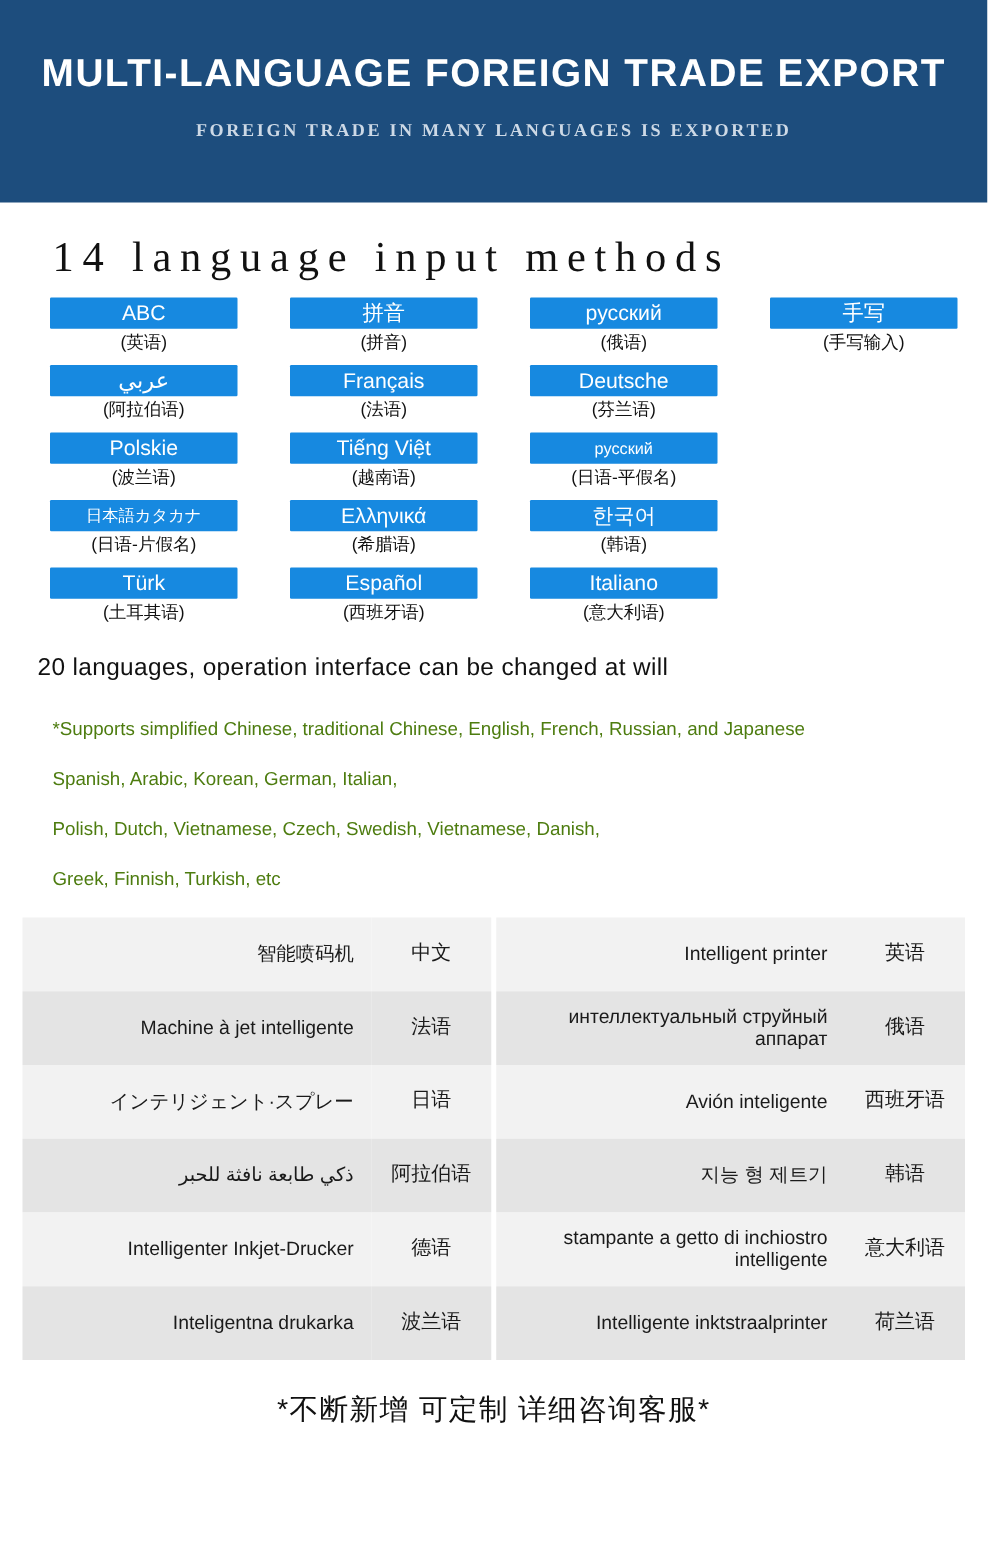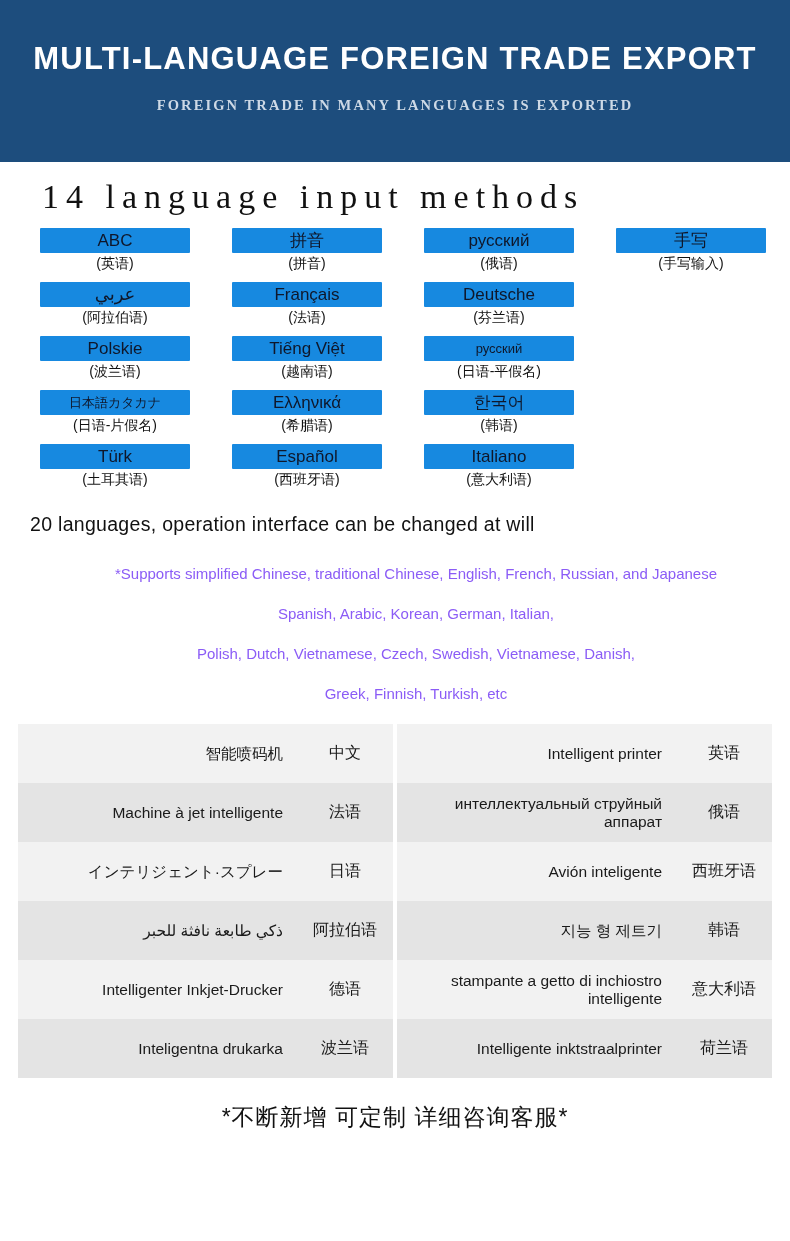--- a/index.html
+++ b/index.html
@@ -39,42 +39,42 @@
     font-weight: bold;
     font-family: Liberation Serif, serif;
   }
 
   
   .section-title {
     font-family: "Liberation Serif", serif;
     font-size: 34px;
     color: #111111;
     letter-spacing: 7px;
-    margin: 16px 0 12px 42px;
+    margin: 26px 0 12px 42px;
   }
 
   
   .chips {
     position: relative;
     margin: 0 0 0 40px;
     width: 740px;
   }
   .chip-row {
     display: flex;
     gap: 42px;
     margin-bottom: 9px;
   }
   .chip-cell {
     width: 150px;
     text-align: center;
   }
   .chip {
     display: block;
     background: #1789e0;
-    color: #0f172a;
+    color: #ffffff;
     font-size: 17px;
     line-height: 25px;
     height: 25px;
     border-radius: 1px;
     white-space: nowrap;
     overflow: hidden;
   }
   .chip.small { font-size: 18px; }
   .chip.tiny { font-size: 13px; }
   .chip-label {
@@ -94,24 +94,23 @@
     letter-spacing: 0.3px;
     white-space: nowrap;
   }
 
   
   .notes {
     margin: 18px 0 0 42px;
   }
   .note-line {
     font-size: 15px;
-    color: #8b5cf6;
+    color: #4d7c0f;
     line-height: 40px;
     white-space: nowrap;
-    text-align: center;
   }
 
   
   .table-wrap {
     display: flex;
     margin: 10px 18px 0 18px;
     width: 754px;
     gap: 4px;
   }
   .tbl {

